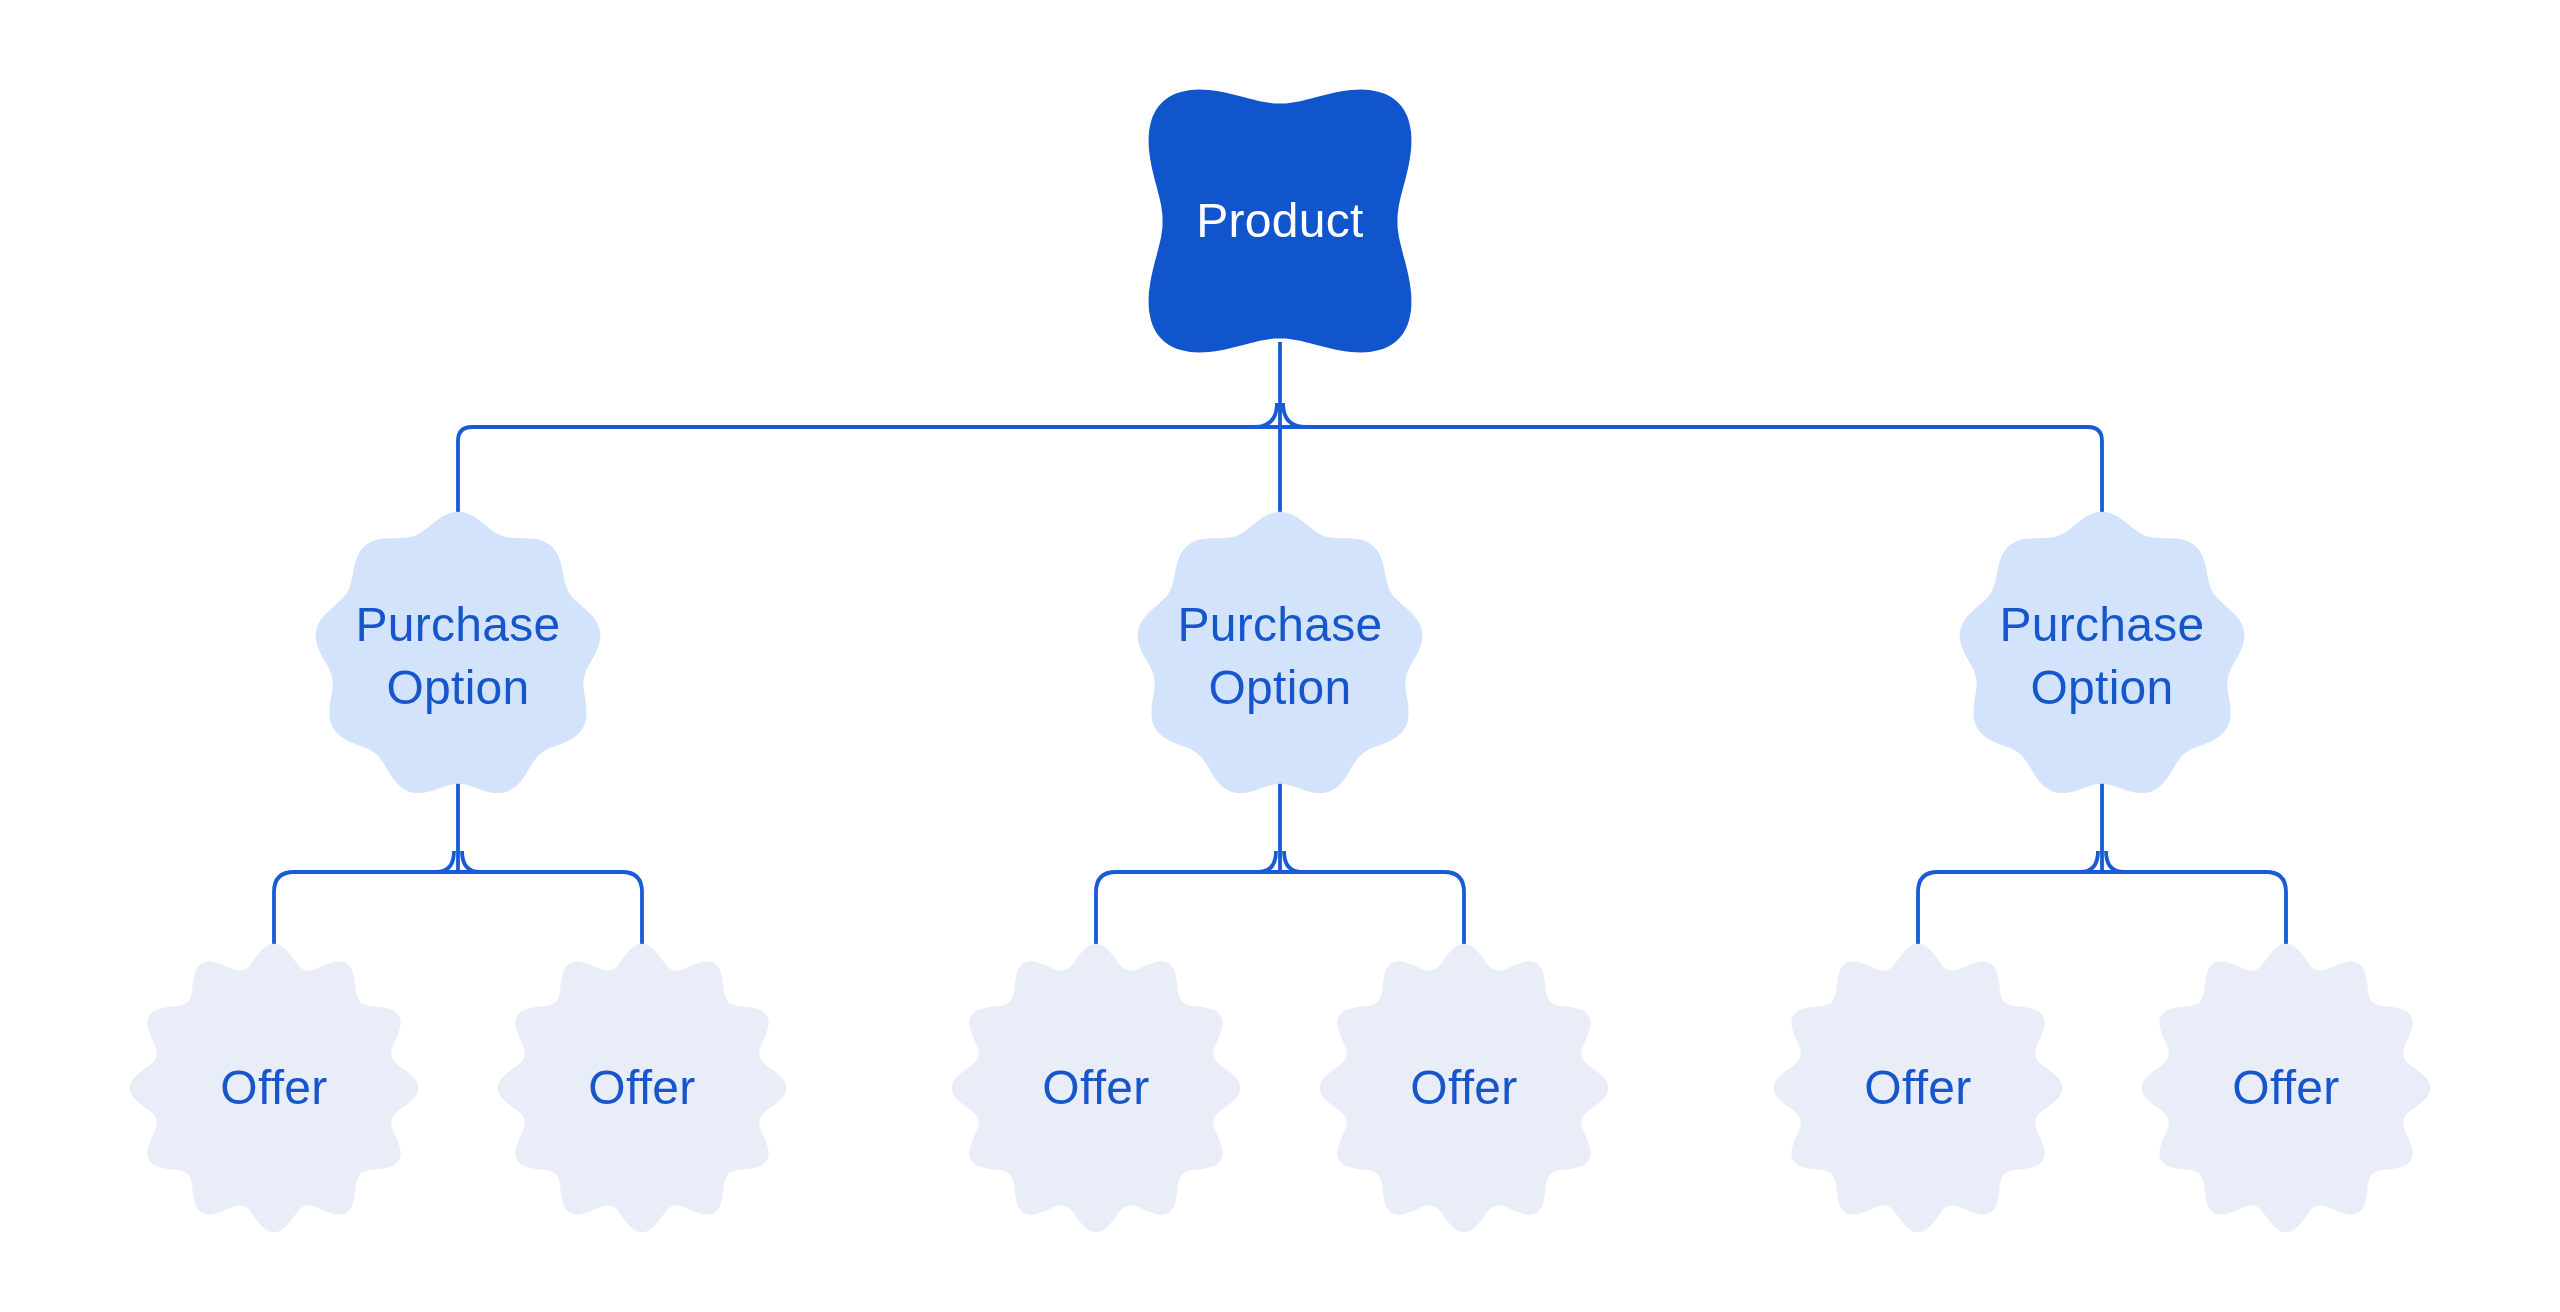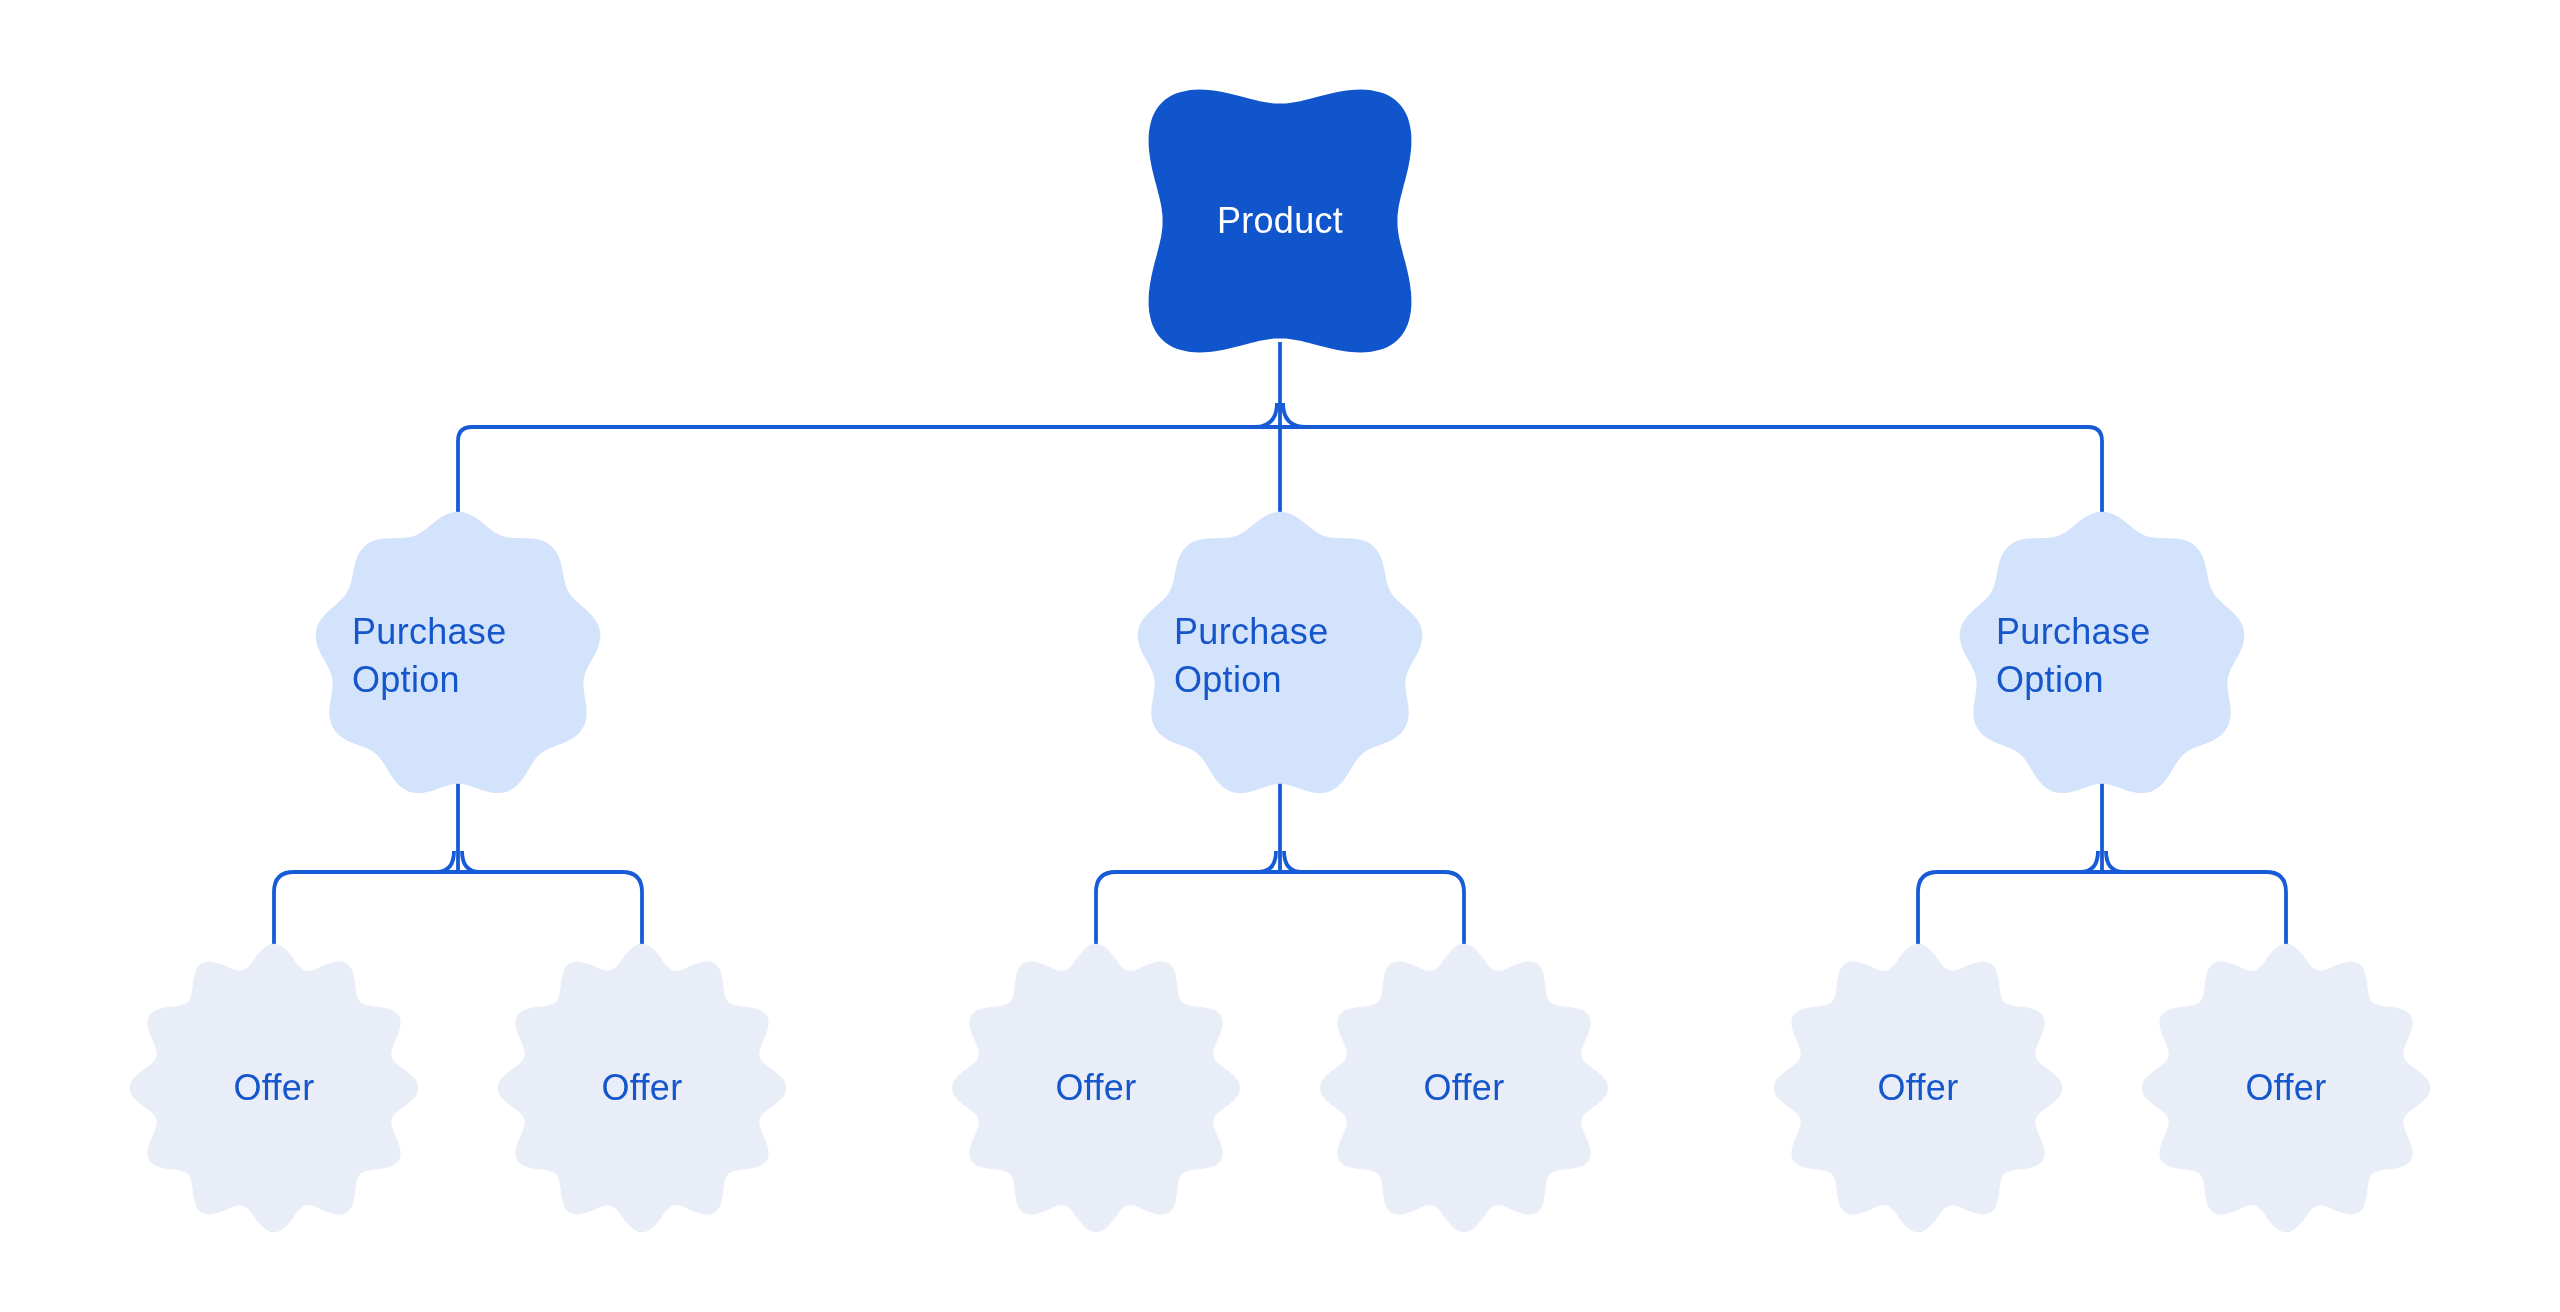--- a/index.html
+++ b/index.html
@@ -42,23 +42,23 @@
   }
   .node .blob-product { fill: var(--product-fill, #1155cc); }
   .node .blob-purchase { fill: var(--purchase-fill, #d3e3fc); }
   .node .blob-offer { fill: var(--offer-fill, #e9edf7); }
   .label {
     position: absolute;
     inset: 0;
     display: flex;
     align-items: center;
     justify-content: center;
-    text-align: left;
+    text-align: center;
     padding: 0 44px;
-    font-size: 36px;
+    font-size: 48px;
     line-height: 1.32;
     font-weight: 500;
     letter-spacing: 0.3px;
     color: var(--label-text, #1656cb);
   }
   .label.on-dark { color: var(--product-text, #ffffff); }
 </style>
 </head>
 <body>
 

